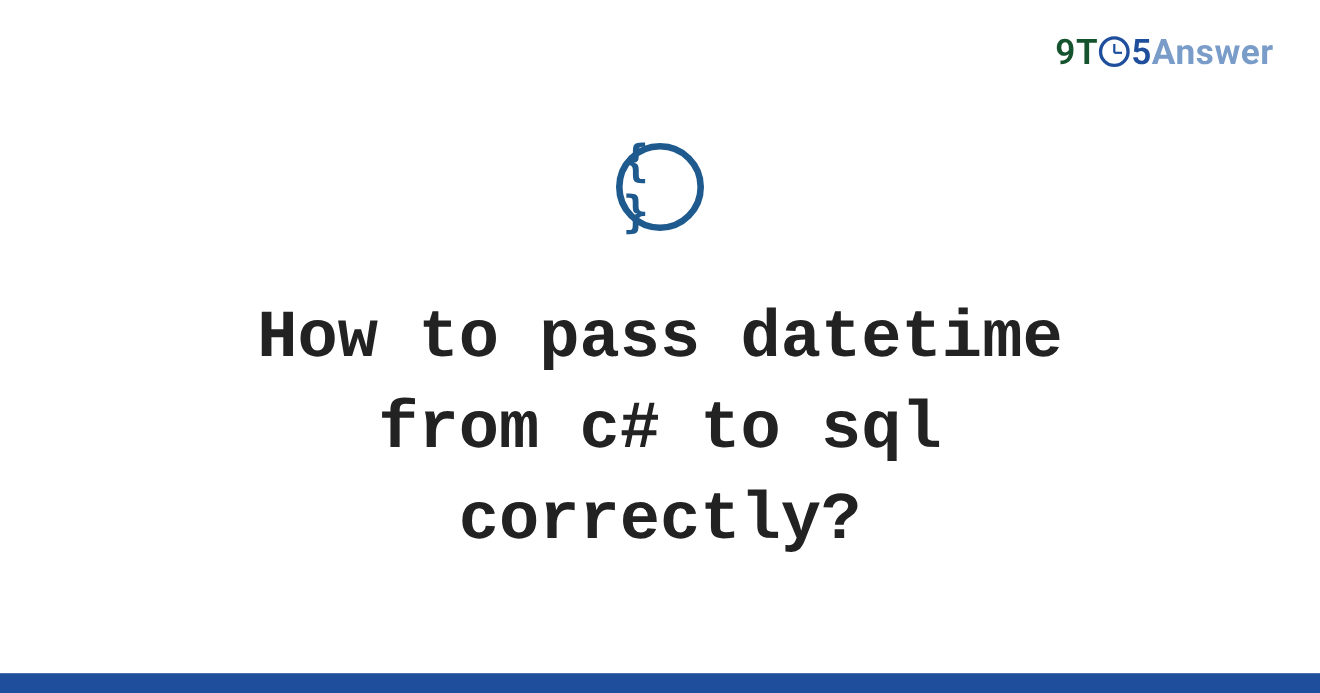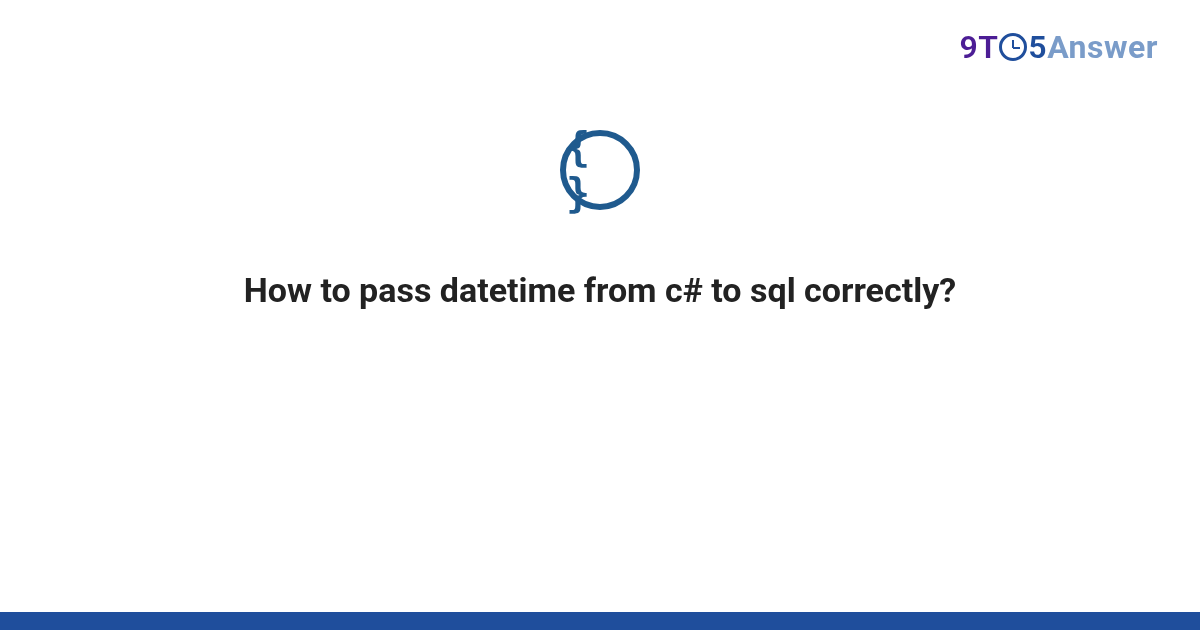--- a/index.html
+++ b/index.html
@@ -17,21 +17,21 @@
     }
     .logo {
       position: absolute;
       top: 28px;
       right: 42px;
       font-size: 32px;
       font-weight: 500;
       letter-spacing: 0.5px;
     }
     .logo-9t {
-      color: #4c1d95;
+      color: #14532d;
       font-weight: 600;
     }
     .logo-clock {
       display: inline-flex;
       align-items: center;
       justify-content: center;
       width: 28px;
       height: 28px;
       border: 3px solid #1f4e9c;
       border-radius: 50%;
@@ -86,27 +86,28 @@
       color: #1f5a8e;
       font-size: 40px;
       font-weight: 700;
       margin-bottom: 58px;
       font-family: Consolas, Monaco, monospace;
     }
     .code-icon-braces {
       letter-spacing: 4px;
     }
     .question-title {
-      font-size: 34px;
+      font-size: 61px;
       font-weight: 700;
       color: #222222;
       text-align: center;
       line-height: 1.35;
       max-width: 1000px;
       padding: 0 60px;
+      font-family: Liberation Mono, monospace;
     }
     .footer-bar {
       position: absolute;
       bottom: 0;
       left: 0;
       right: 0;
       height: 18px;
       background: #1f4e9c;
     }
   </style>

